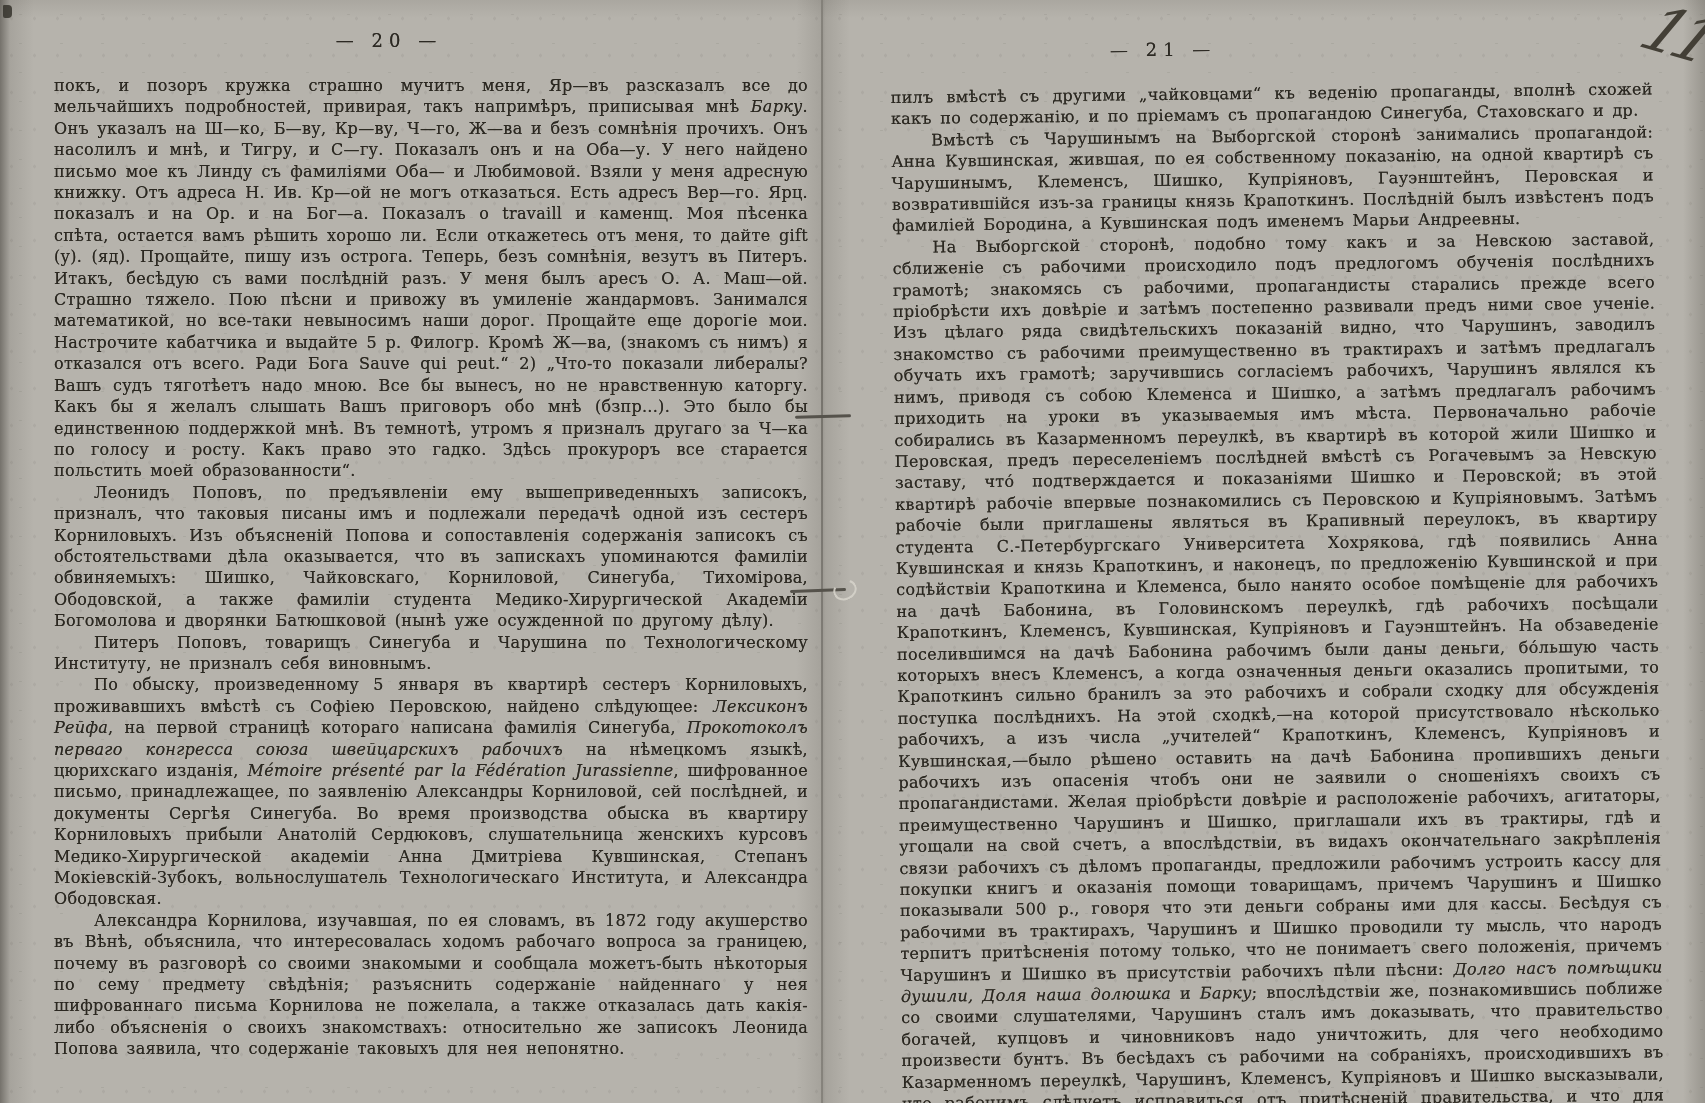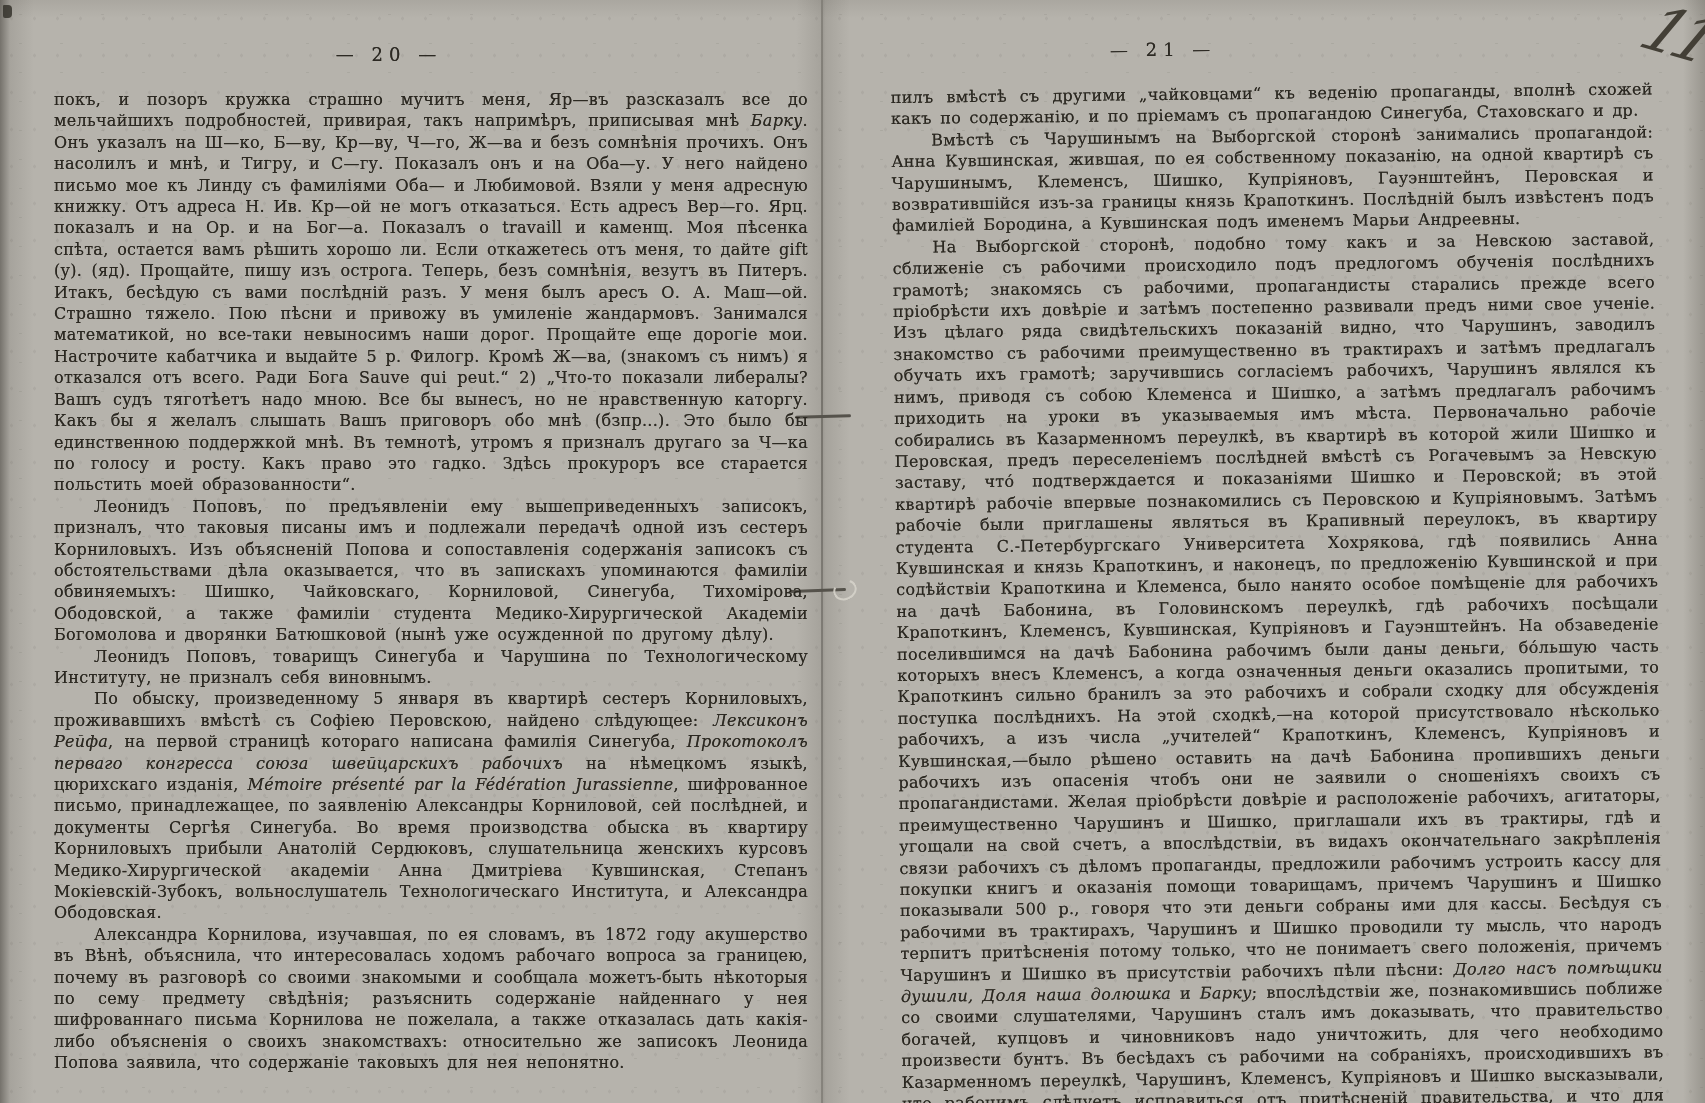--- a/index.html
+++ b/index.html
@@ -53,21 +53,21 @@
     line-height: 1;
   }
   .page { position: absolute; }
   .page-left  { left: 54px;  top: 30px; width: 754px; }
   .page-right { left: 890px; top: 42px; width: 762px; transform: rotate(-0.65deg); transform-origin: top left; }
   .page-header {
     text-align: center; font-size: 18px; letter-spacing: 6px;
     color: #2c2923; margin-bottom: 24px;
     text-shadow: 0 0 0.5px rgba(44,41,35,0.8);
   }
-  .page-left  .page-header { transform: translateX(-42px); margin-top: 14px; }
+  .page-left  .page-header { transform: translateX(-42px); }
   .page-right .page-header { transform: translateX(-108px); }
   .page-body .para {
     margin: 0;
     text-align: justify;
     font-size: 16px;
     line-height: 21.4px;
     color: #2b2821;
     word-spacing: 3px;
     letter-spacing: 0.3px;
     text-shadow: 0 0 0.6px rgba(43,40,33,0.75);
@@ -85,21 +85,21 @@
   <div class="stitch stitch-2"></div>
   <div class="thread-loop"></div>
   <div class="corner-speck"></div>
   <div class="hand-mark">11</div>
 
   <section class="page page-left">
     <div class="page-header">— 20 —</div>
     <div class="page-body">
         <p class="para noindent"><span>покъ, и позоръ кружка страшно мучитъ меня, Яр—въ разсказалъ все до мельчайшихъ подробностей, привирая, такъ напримѣръ, приписывая мнѣ </span><i>Барку</i><span>. Онъ указалъ на Ш—ко, Б—ву, Кр—ву, Ч—го, Ж—ва и безъ сомнѣнія прочихъ. Онъ насолилъ и мнѣ, и Тигру, и С—гу. Показалъ онъ и на Оба—у. У него найдено письмо мое къ Линду съ фамиліями Оба— и Любимовой. Взяли у меня адресную книжку. Отъ адреса Н. Ив. Кр—ой не могъ отказаться. Есть адресъ Вер—го. Ярц. показалъ и на Ор. и на Бог—а. Показалъ о travaill и каменщ. Моя пѣсенка спѣта, остается вамъ рѣшить хорошо ли. Если откажетесь отъ меня, то дайте gift (у). (яд). Прощайте, пишу изъ острога. Теперь, безъ сомнѣнія, везутъ въ Питеръ. Итакъ, бесѣдую съ вами послѣдній разъ. У меня былъ аресъ О. А. Маш—ой. Страшно тяжело. Пою пѣсни и привожу въ умиленіе жандармовъ. Занимался математикой, но все-таки невыносимъ наши дорог. Прощайте еще дорогіе мои. Настрочите кабатчика и выдайте 5 р. Филогр. Кромѣ Ж—ва, (знакомъ съ нимъ) я отказался отъ всего. Ради Бога Sauve qui peut.“ 2) „Что-то показали либералы? Вашъ судъ тяготѣетъ надо мною. Все бы вынесъ, но не нравственную каторгу. Какъ бы я желалъ слышать Вашъ приговоръ обо мнѣ (бзпр...). Это было бы единственною поддержкой мнѣ. Въ темнотѣ, утромъ я призналъ другаго за Ч—ка по голосу и росту. Какъ право это гадко. Здѣсь прокуроръ все старается польстить моей образованности“.</span></p>
         <p class="para indent"><span>Леонидъ Поповъ, по предъявленіи ему вышеприведенныхъ записокъ, призналъ, что таковыя писаны имъ и подлежали передачѣ одной изъ сестеръ Корниловыхъ. Изъ объясненій Попова и сопоставленія содержанія записокъ съ обстоятельствами дѣла оказывается, что въ запискахъ упоминаются фамиліи обвиняемыхъ: Шишко, Чайковскаго, Корниловой, Синегуба, Тихомірова, Ободовской, а также фамиліи студента Медико-Хирургической Академіи Богомолова и дворянки Батюшковой (нынѣ уже осужденной по другому дѣлу).</span></p>
-        <p class="para indent"><span>Леонидъ Поповъ, товарищъ Синегуба и Чарушина по Технологическому Институту, не призналъ себя виновнымъ.</span></p>
+        <p class="para indent"><span>Питеръ Поповъ, товарищъ Синегуба и Чарушина по Технологическому Институту, не призналъ себя виновнымъ.</span></p>
         <p class="para indent"><span>По обыску, произведенному 5 января въ квартирѣ сестеръ Корниловыхъ, проживавшихъ вмѣстѣ съ Софіею Перовскою, найдено слѣдующее: </span><i>Лексиконъ Рейфа</i><span>, на первой страницѣ котораго написана фамилія Синегуба, </span><i>Прокотоколъ перваго конгресса союза швейцарскихъ рабочихъ</i><span> на нѣмецкомъ языкѣ, цюрихскаго изданія, </span><i>Mémoire présenté par la Fédération Jurassienne</i><span>, шифрованное письмо, принадлежащее, по заявленію Александры Корниловой, сей послѣдней, и документы Сергѣя Синегуба. Во время производства обыска въ квартиру Корниловыхъ прибыли Анатолій Сердюковъ, слушательница женскихъ курсовъ Медико-Хирургической академіи Анна Дмитріева Кувшинская, Степанъ Мокіевскій-Зубокъ, вольнослушатель Технологическаго Института, и Александра Ободовская.</span></p>
         <p class="para indent"><span>Александра Корнилова, изучавшая, по ея словамъ, въ 1872 году акушерство въ Вѣнѣ, объяснила, что интересовалась ходомъ рабочаго вопроса за границею, почему въ разговорѣ со своими знакомыми и сообщала можетъ-быть нѣкоторыя по сему предмету свѣдѣнія; разъяснить содержаніе найденнаго у нея шифрованнаго письма Корнилова не пожелала, а также отказалась дать какія-либо объясненія о своихъ знакомствахъ: относительно же записокъ Леонида Попова заявила, что содержаніе таковыхъ для нея непонятно.</span></p>
         <p class="para indent"></p>
       </div>
   </section>
 
   <section class="page page-right">
     <div class="page-header">— 21 —</div>
     <div class="page-body">
         <p class="para noindent"><span>пилъ вмѣстѣ съ другими „чайковцами“ къ веденію пропаганды, вполнѣ схожей какъ по содержанію, и по пріемамъ съ пропагандою Синегуба, Стаховскаго и др.</span></p>

